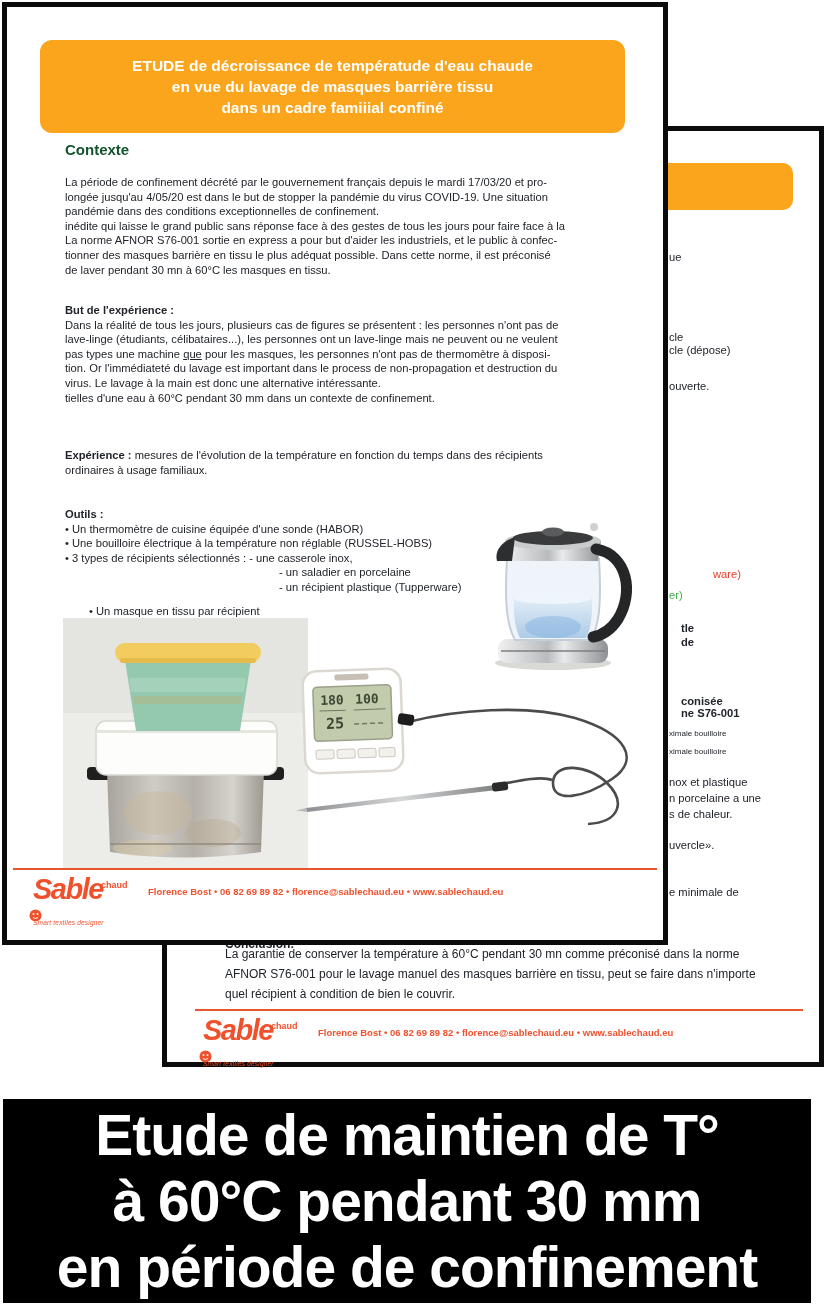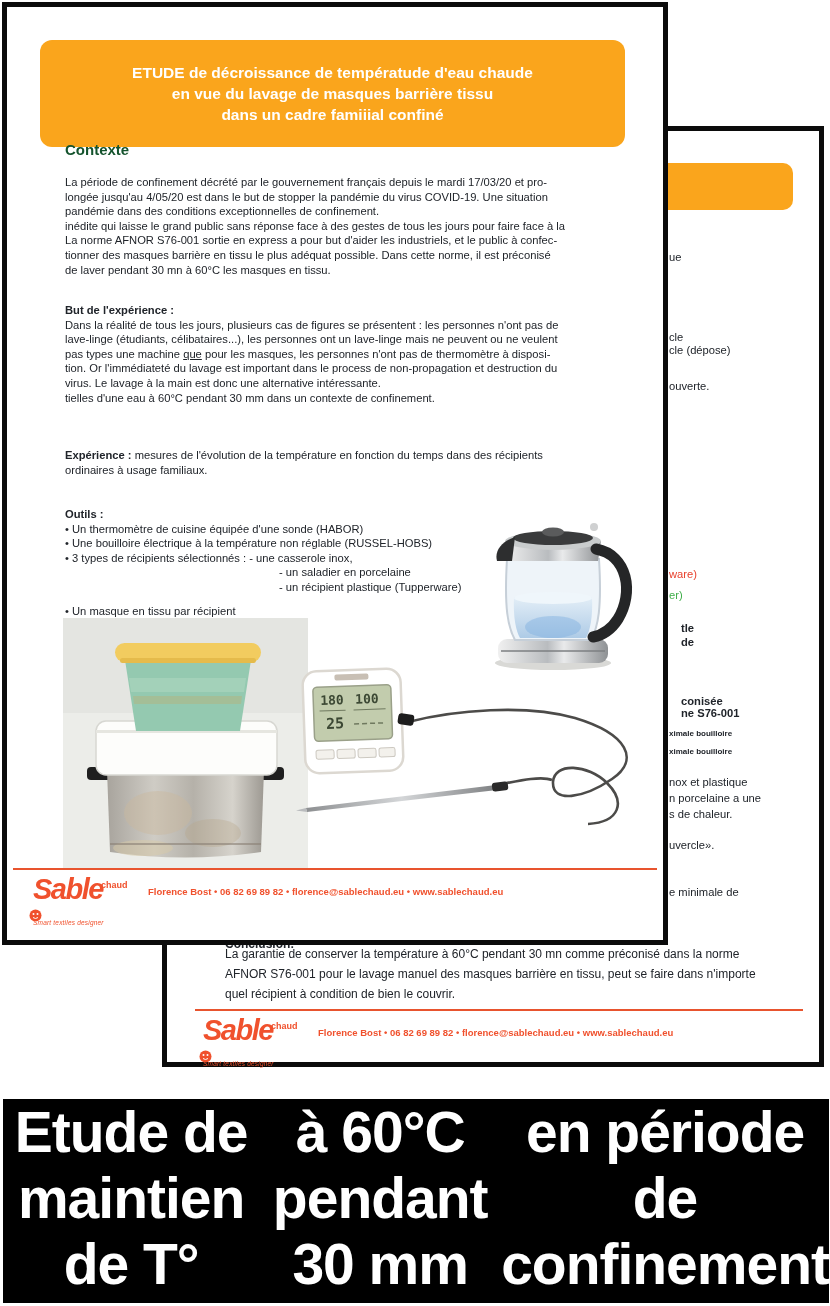--- a/index.html
+++ b/index.html
@@ -3,33 +3,33 @@
 <meta charset="utf-8">
 <style>
   html,body{margin:0;padding:0;background:#ffffff;}
   body{width:830px;height:1306px;position:relative;font-family:"Liberation Sans",sans-serif;-webkit-font-smoothing:antialiased;}
   .stage{position:absolute;left:0;top:0;width:830px;height:1097px;}
   .page{position:absolute;background:#ffffff;border:5px solid #0b0b0b;}
   .page-2{left:162px;top:126px;width:652px;height:931px;z-index:1;}
   .page-1{left:2px;top:2px;width:656px;height:933px;z-index:2;}
 
   
-  .orange-box{position:absolute;left:33px;top:33px;width:585px;height:107px;background:#FAA51C;border-radius:12px;
+  .orange-box{position:absolute;left:33px;top:33px;width:585px;height:93px;background:#FAA51C;border-radius:12px;
     display:flex;flex-direction:column;justify-content:center;align-items:center;
     color:#fff;font-weight:bold;font-size:15.5px;line-height:21px;text-align:center;}
   .h-orange{position:absolute;left:58px;top:134px;color:#14532d;font-size:15px;font-weight:bold;}
   .body-text{position:absolute;left:58px;width:545px;font-size:11.2px;line-height:14.6px;color:#20242a;}
   .body-text .b{font-weight:bold;}
   .body-text u{text-underline-offset:1px;}
   #para-context{top:168px;}
   #para-but{top:296px;}
   #para-exp{top:441px;}
   #para-outils{top:500px;}
   .sub-indent{margin-left:214px;}
-  .gap-top{margin-top:9px;}
+  .gap-top{margin-top:9px;margin-left:24px;}
 
   .kettle-photo{position:absolute;left:458px;top:494px;width:178px;height:176px;}
   .containers-photo{position:absolute;left:56px;top:611px;width:245px;height:250px;}
   .thermo-photo{position:absolute;left:283px;top:645px;width:356px;height:185px;}
 
   .footer-rule{position:absolute;height:2px;background:#E8542E;}
   .page-1 .footer-rule{left:6px;right:6px;top:861px;}
   .page-2 .footer-rule{left:28px;right:16px;top:878px;}
   .footer{position:absolute;display:flex;align-items:flex-start;}
   .page-1 .footer{left:26px;top:866px;}
@@ -38,29 +38,29 @@
   .logo-main{font-size:29px;font-weight:bold;font-style:italic;letter-spacing:-1.5px;}
   .logo-sup{font-size:9px;font-weight:bold;position:relative;top:-11px;left:-2px;}
   .logo-face{position:relative;top:2px;left:-4px;}
   .logo-tag{font-size:6.5px;font-style:italic;margin-top:-5px;letter-spacing:.2px;}
   .contact{color:#F0512D;font-size:9.5px;font-weight:bold;margin-top:13px;margin-left:15px;white-space:nowrap;}
 
   
   .p2-orange{position:absolute;left:20px;top:32px;width:606px;height:47px;background:#FAA51C;border-radius:10px;}
   .frag{position:absolute;left:502px;font-size:11.2px;color:#20242a;white-space:nowrap;}
   .frag.fb{font-weight:bold;padding-left:12px;}
-  .frag.fs{font-size:8px;font-weight:bold;}
-  .frag.fred{color:#E8402C;}
+  .frag.fs{font-size:8px;font-weight:normal;}
+  .frag.fred{color:#E8402C;margin-left:44px;}
   .frag.fgreen{color:#3FAE49;}
   .concl-head{position:absolute;left:58px;top:806px;font-size:12px;font-weight:bold;color:#20242a;}
   .concl{position:absolute;left:58px;top:813px;width:575px;font-size:12px;line-height:20px;color:#20242a;}
 
   
-  .banner{position:absolute;left:3px;right:1px;top:1099px;height:204px;background:#000;
-    display:flex;flex-direction:row;justify-content:center;
+  .banner{position:absolute;left:3px;right:19px;top:1099px;height:204px;background:#000;
+    display:flex;flex-direction:column;justify-content:center;
     color:#fff;font-size:57px;line-height:66px;font-weight:600;letter-spacing:-1px;text-align:center;}
 </style>
 </head>
 <body>
 
 <div class="stage">
 
   <div class="page page-2">
     <div class="p2-orange"></div>
 

